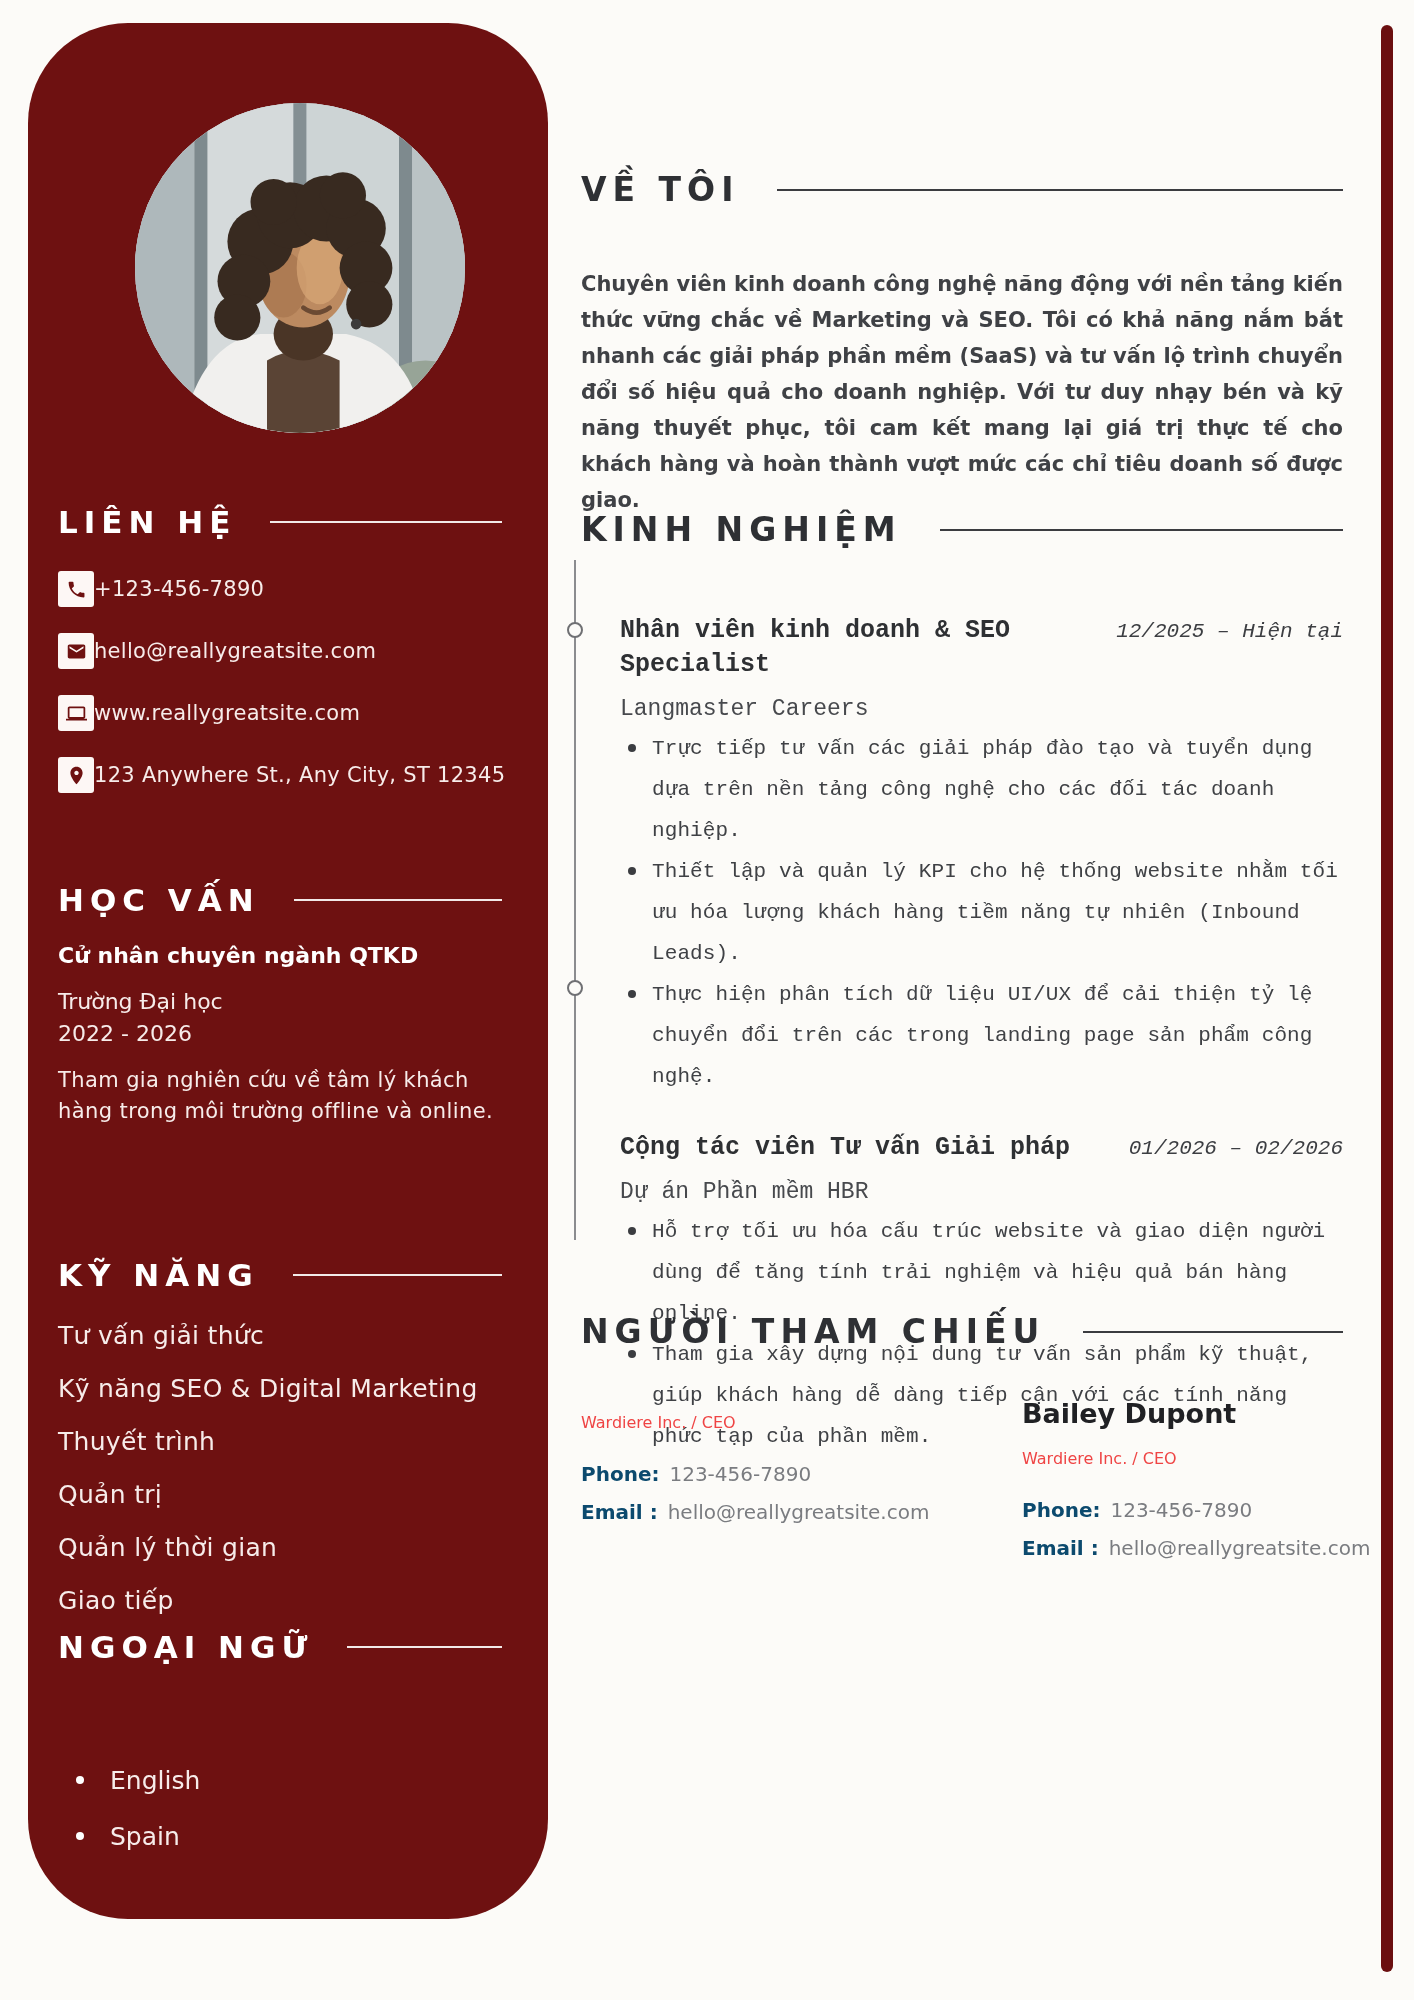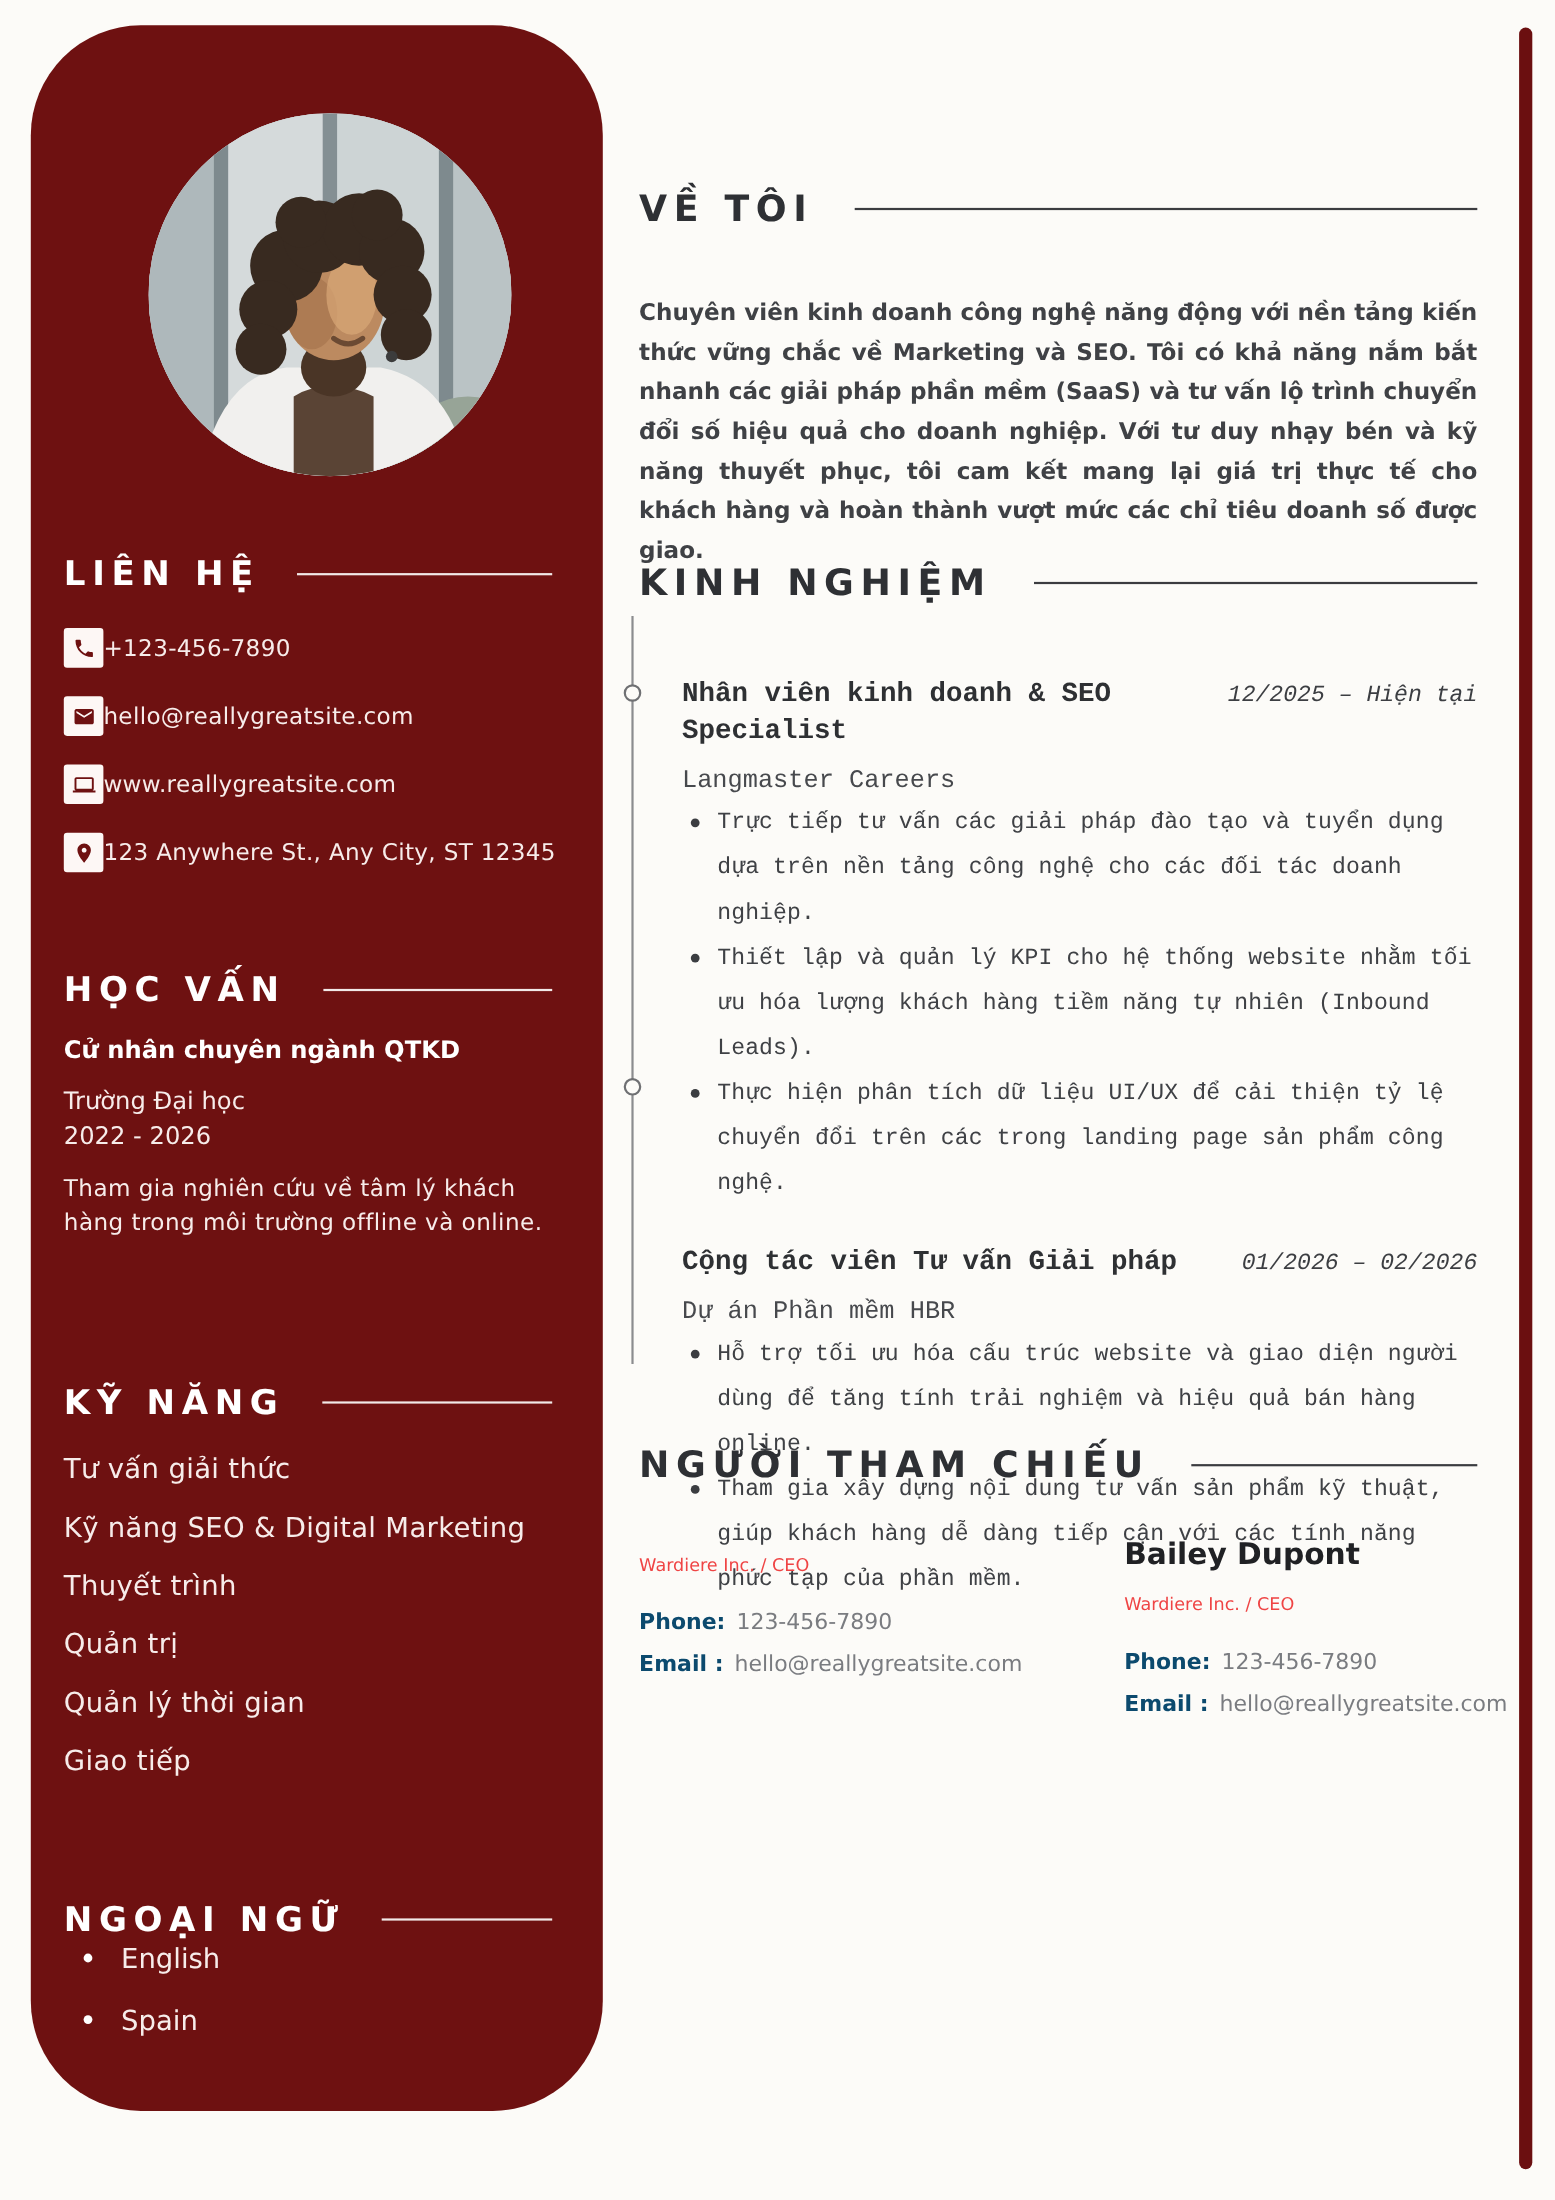--- a/index.html
+++ b/index.html
@@ -192,21 +192,21 @@
     </div>
     <div class="sb-block" style="top:1300px;">
       <div class="skill">Tư vấn giải thức</div>
       <div class="skill">Kỹ năng SEO &amp; Digital Marketing</div>
       <div class="skill">Thuyết trình</div>
       <div class="skill">Quản trị</div>
       <div class="skill">Quản lý thời gian</div>
       <div class="skill">Giao tiếp</div>
     </div>
 
-    <div class="sb-h-row" style="top:1700px;">
+    <div class="sb-h-row" style="top:1602px;">
       <div class="sb-h">NGOẠI NGỮ</div>
       <div class="sb-line"></div>
     </div>
     <div class="sb-block" style="top:1742px;">
       <div class="lang-row">
         <span class="lang-dot"></span>
         <span class="lang-txt">English</span>
       </div>
       <div class="lang-row">
         <span class="lang-dot"></span>

